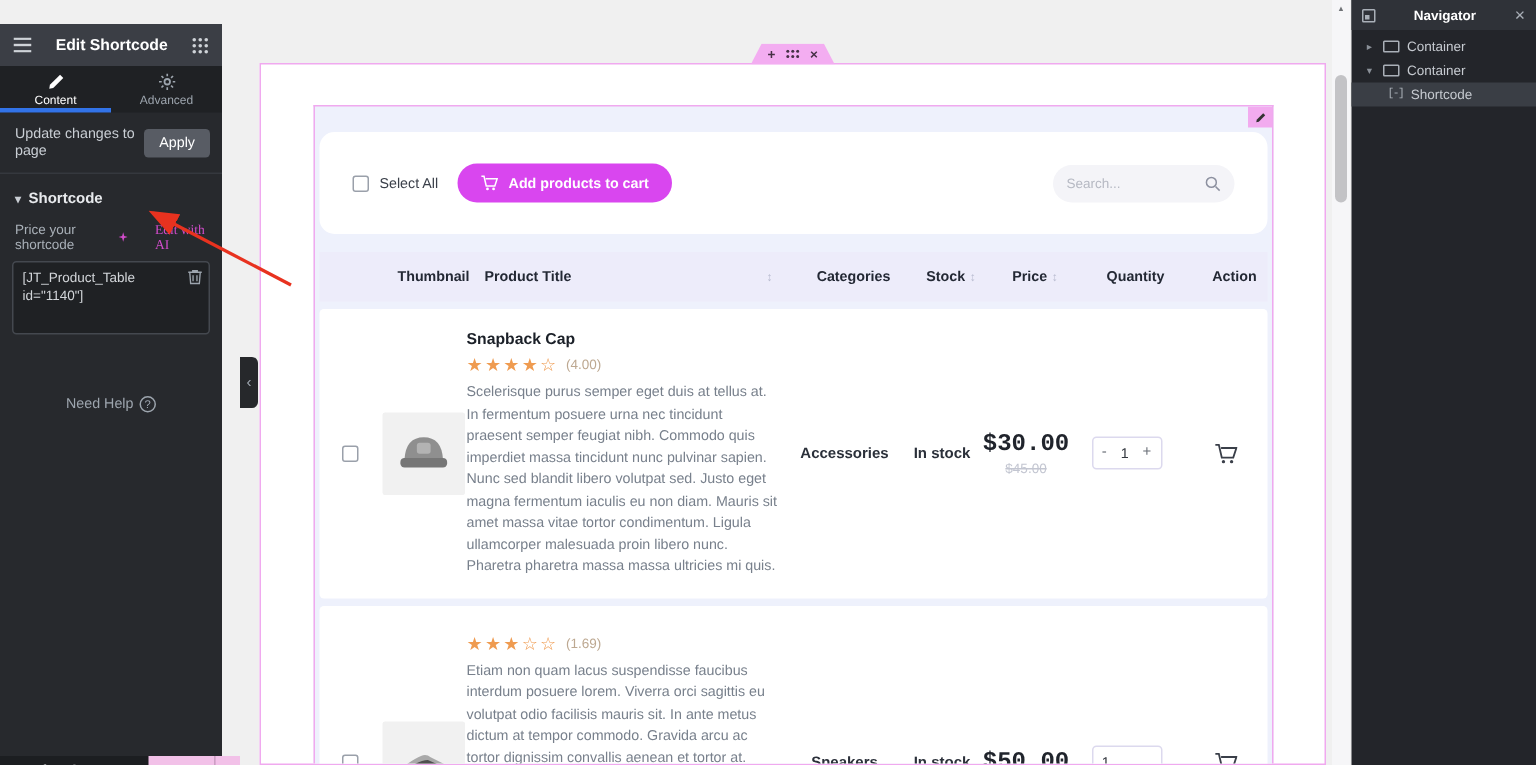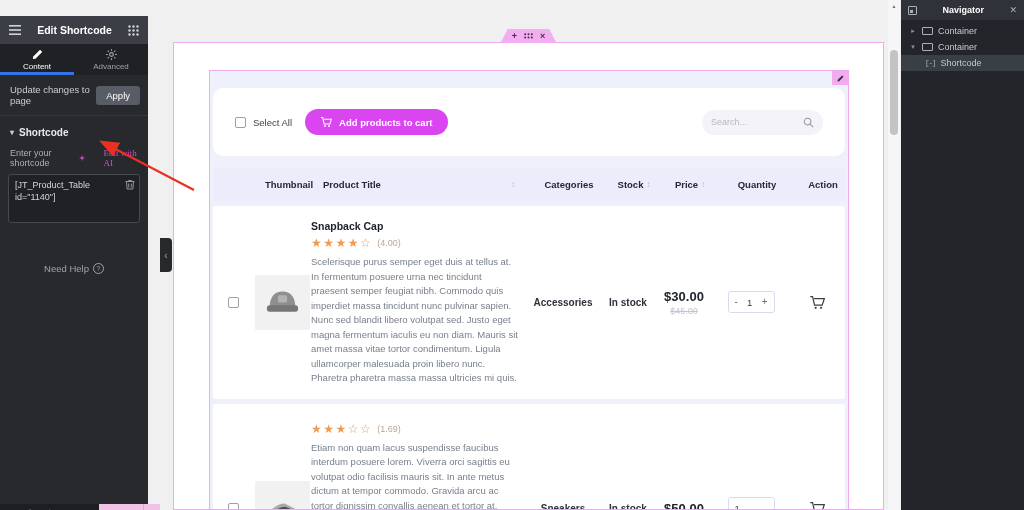--- a/index.html
+++ b/index.html
@@ -66,21 +66,21 @@
   .cell-center{display:flex;align-items:center;justify-content:center;}
   .thumb{width:55px;height:55px;background:#f1f1f1;border-radius:2px;overflow:hidden;flex:none;}
   .cell-title{align-self:start;padding:1px 6px 0 0;}
   .p-title{font-size:10.5px;font-weight:bold;color:#1b2028;}
   .stars-row{display:flex;align-items:center;gap:5px;margin:5px 0 6px;}
   .stars{color:#ef9b50;font-size:12px;letter-spacing:1.5px;line-height:1;}
   .rating-count{color:#bda891;font-size:9px;}
   .p-desc{font-size:9.5px;line-height:14.5px;color:#78808c;}
   .p-cat,.p-stock{font-size:10px;font-weight:bold;color:#2b303a;text-align:center;}
   .price-block{display:flex;flex-direction:column;align-items:center;gap:2px;}
-  .price-now{font-size:13px;font-weight:bold;color:#20242c;}
+  .price-now{font-size:16px;font-weight:bold;color:#20242c;font-family:Liberation Mono, monospace;}
   .price-old{font-size:9px;color:#c3c6d1;text-decoration:line-through;}
   .stepper{width:47px;height:22px;border:1px solid #dcd9ee;border-radius:3px;background:#fff;display:flex;align-items:center;justify-content:space-between;padding:0 6px;}
   .step-btn{font-size:10px;color:#6a6f78;cursor:pointer;line-height:1;}
   .step-val{font-size:9.5px;color:#33383f;}
   .cart-action{cursor:pointer;color:#3a3f49;}
 
   .canvas-scroll{position:absolute;top:0;bottom:0;left:728px;width:12px;background:#f6f6f8;}
   .scroll-up{position:absolute;top:1px;left:0;width:12px;height:9px;display:flex;align-items:center;justify-content:center;font-size:5px;color:#6f7276;cursor:pointer;}
   .scroll-thumb{position:absolute;top:50px;left:2px;width:8px;height:85px;background:#c3c3c6;border-radius:4px;cursor:pointer;}
 
@@ -158,21 +158,21 @@
       <span class="update-row-label">Update changes to page</span>
       <button class="apply-btn">Apply</button>
     </div>
 
     <div class="section-head">
       <span class="caret-down">▾</span>
       <span>Shortcode</span>
     </div>
 
     <div class="field-row">
-      <span class="field-label">Enter your shortcode</span>
+      <span class="field-label">Price your shortcode</span>
       <span class="ai-link">
         <svg class="ic" width="8" height="8" viewBox="0 0 12 12">
             <path d="M6 0l1.4 4.6L12 6 7.4 7.4 6 12 4.6 7.4 0 6l4.6-1.4z" fill="currentColor"></path>
           </svg>
         <span>Edit with AI</span>
       </span>
     </div>
 
     <div class="textarea-wrap">
       <textarea class="shortcode-input" spellcheck="false" style="">[JT_Product_Table id="1140"]</textarea>

